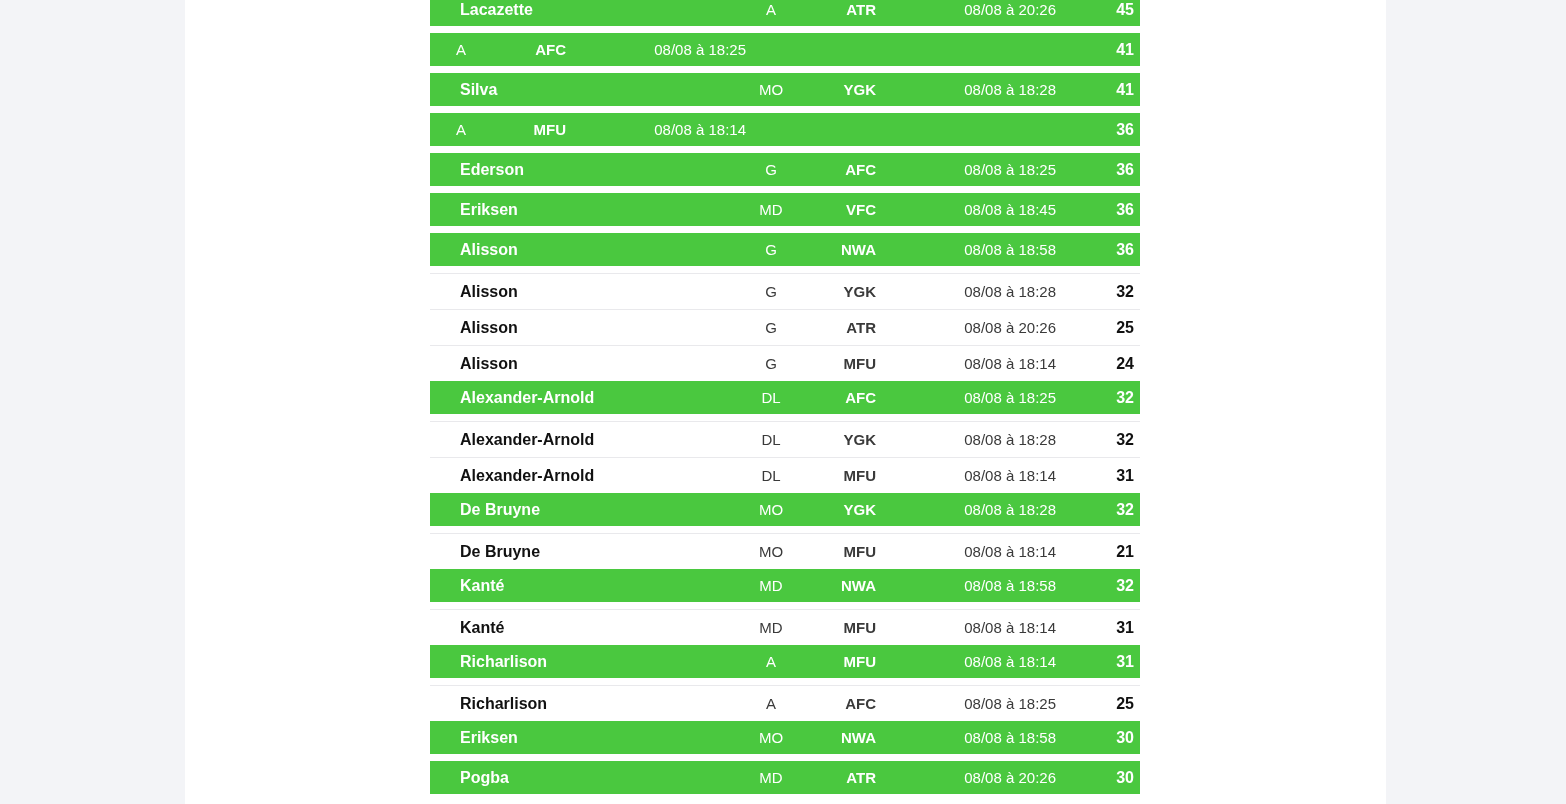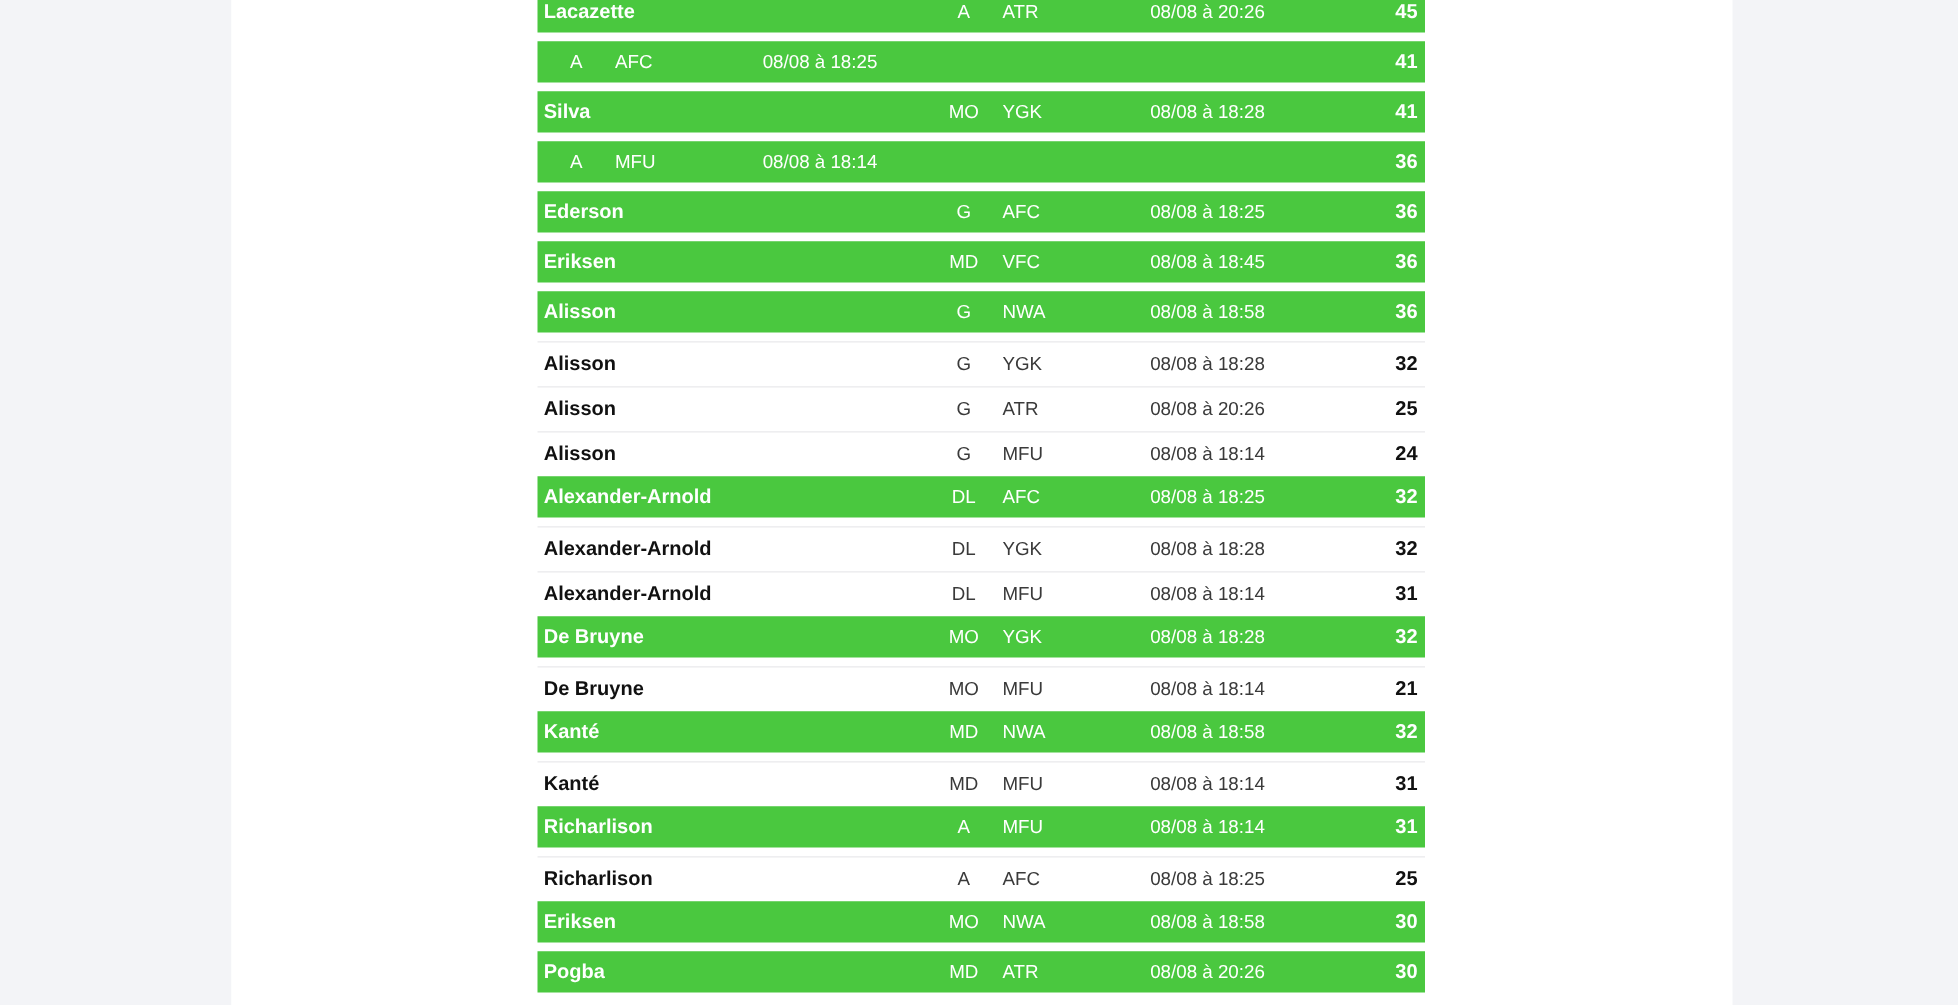--- a/index.html
+++ b/index.html
@@ -68,41 +68,41 @@
   
   .row-inner {
     display: flex;
     align-items: center;
     height: 100%;
     width: 100%;
   }
 
   .c-name {
     width: 310px;
-    padding-left: 5px;
+    padding-left: 30px;
     font-size: 16px;
     font-weight: bold;
     white-space: nowrap;
     overflow: hidden;
   }
   .c-pos {
     width: 62px;
     text-align: center;
     font-size: 15px;
     font-weight: normal;
   }
   .c-team {
     width: 74px;
-    text-align: left;
+    text-align: right;
     font-size: 15px;
-    font-weight: normal;
+    font-weight: bold;
   }
   .c-date {
     width: 180px;
-    text-align: center;
+    text-align: right;
     font-size: 15px;
     font-weight: normal;
   }
   .c-score {
     flex: 1;
     text-align: right;
     padding-right: 6px;
     font-size: 16px;
     font-weight: bold;
   }

